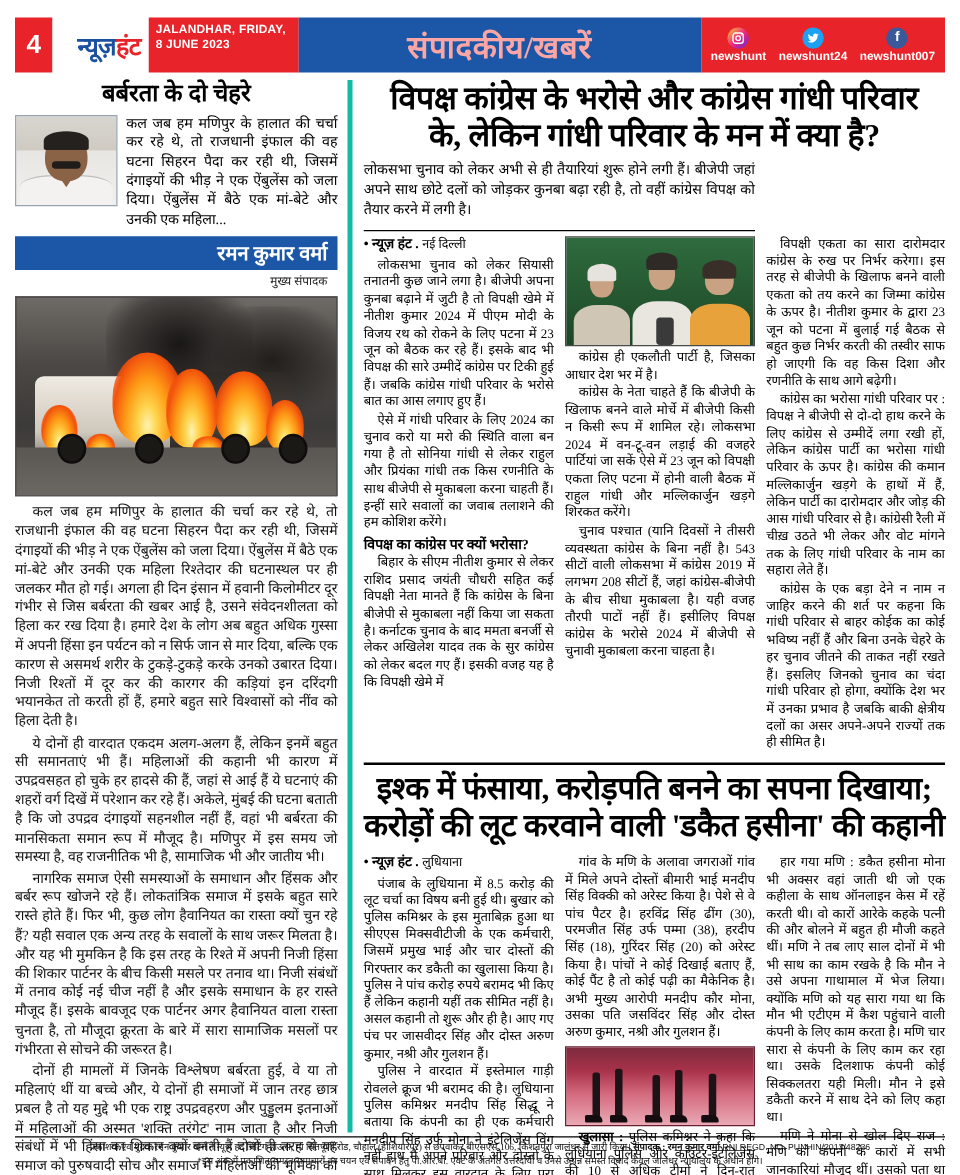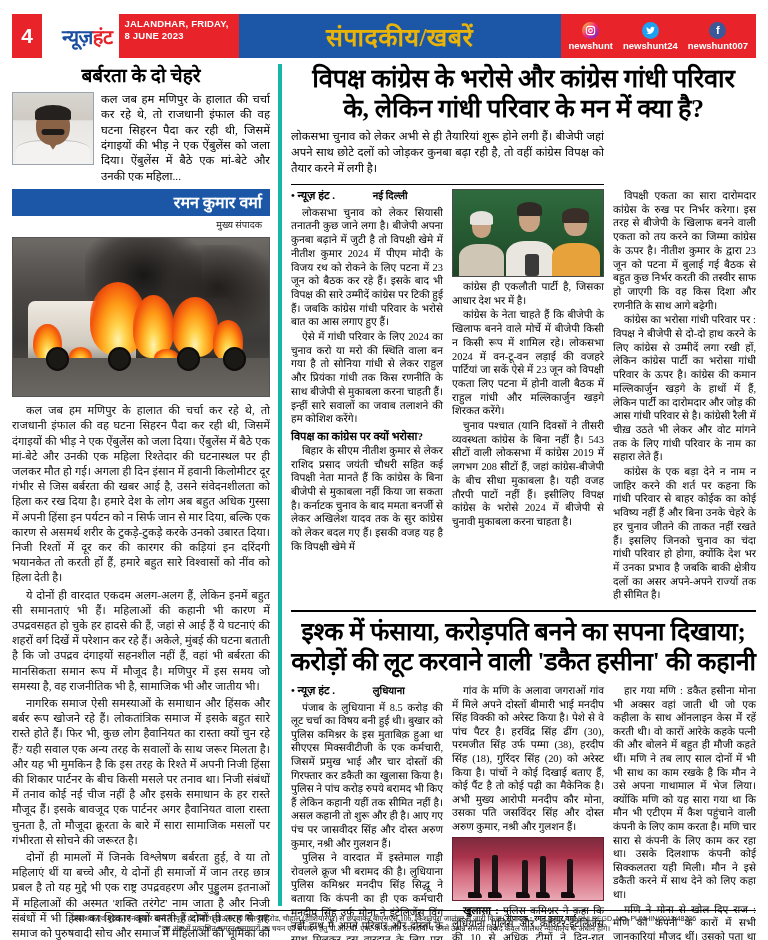--- a/index.html
+++ b/index.html
@@ -43,21 +43,21 @@
     background: #e8232a; color: #fff; flex: 0 0 auto;
     display: flex; flex-direction: column; justify-content: center;
     padding: 0 10px 12px 6px; min-width: 118px;
   }
   .mh-dateblock span {
     font-family: "Liberation Sans", sans-serif;
     font-weight: bold; font-size: 9.5px; line-height: 12px;
     letter-spacing: 0.2px;
   }
   .mh-section {
-    background: #1b57a6; color: #eab308; flex: 1 1 auto;
+    background: #1b57a6; color: #fca5a5; flex: 1 1 auto;
     display: flex; align-items: center; justify-content: center;
     font-weight: bold; font-size: 25px; letter-spacing: 0.5px;
   }
   .mh-social {
     background: #e8232a; display: flex; align-items: center;
     padding: 0 8px; gap: 10px;
   }
   .mh-soc {
     display: flex; flex-direction: column; align-items: center; gap: 1px;
   }
@@ -234,21 +234,21 @@
     border: 1px solid #6a2030;
   }
   .leg { position: absolute; bottom: 6px; width: 6px; background: #1d1216; border-radius: 2px; }
   .shoe { position: absolute; bottom: 2px; width: 14px; height: 6px; background: #140c0f;
     border-radius: 2px 8px 2px 2px; }
 
   .byline-dot {
     font-weight: bold; font-size: 11px; text-indent: 0; margin-bottom: 3px;
   }
   .byline-dot .nm { font-weight: bold; }
-  .byline-dot .pl { font-weight: bold; font-size: 10px; margin-left: 35px; }
+  .byline-dot .pl { font-weight: normal; font-size: 10px; }
 
   
   .footer {
     position: absolute; left: 12px; right: 12px; bottom: 6px;
     border-top: 1px solid #000; padding-top: 3px;
     text-align: center; font-size: 7.6px; line-height: 10px; color: #111;
   }
   .footer b { font-weight: bold; margin-top: 39px; }
   .footer .rni { font-family: "Liberation Sans", sans-serif; font-size: 7px; }
 </style>

